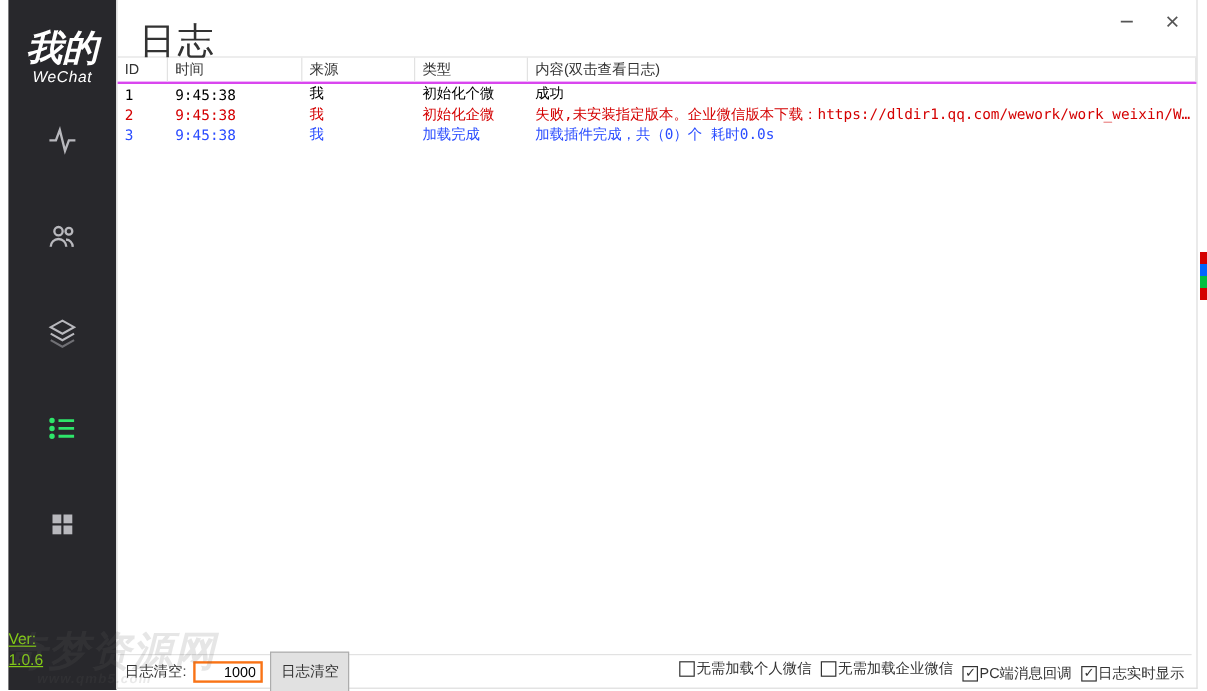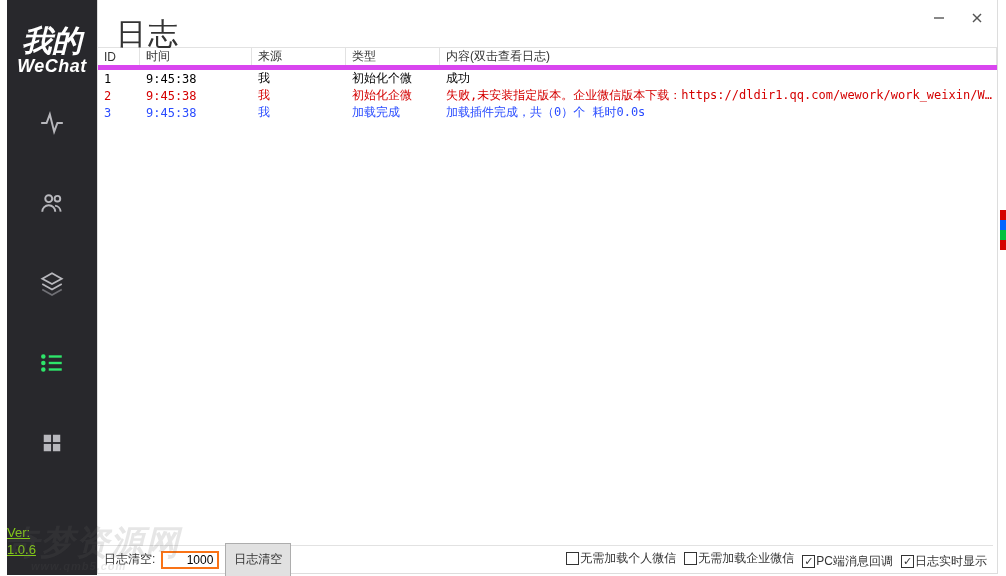--- a/index.html
+++ b/index.html
@@ -29,22 +29,22 @@
       text-align: center;
       user-select: none;
     }
     .sidebar-logo .logo-main {
       font-size: 30px;
       font-weight: bold;
       font-style: italic;
       line-height: 1;
     }
     .sidebar-logo .logo-sub {
-      font-size: 18px;
-      font-weight: bold;
+      font-size: 13px;
+      font-weight: normal;
       font-style: italic;
       letter-spacing: 0.5px;
     }
     .sidebar-nav {
       margin-top: 32px;
       display: flex;
       flex-direction: column;
       align-items: center;
       gap: 52px;
       width: 100%;
@@ -101,21 +101,21 @@
     .win-ctrls span {
       width: 20px; height: 20px;
       display: inline-flex;
       align-items: center; justify-content: center;
       color: #666;
       cursor: pointer;
       font-size: 14px;
     }
     .log-head {
       display: flex;
-      border-bottom: 5px solid #d946ef;
+      border-bottom: 2px solid #d946ef;
       height: 22px;
       align-items: center;
       font-size: 12px;
       color: #333;
     }
     .log-head .col, .log-row .col {
       padding-left: 6px;
       overflow: hidden;
       white-space: nowrap;
       text-overflow: ellipsis;

